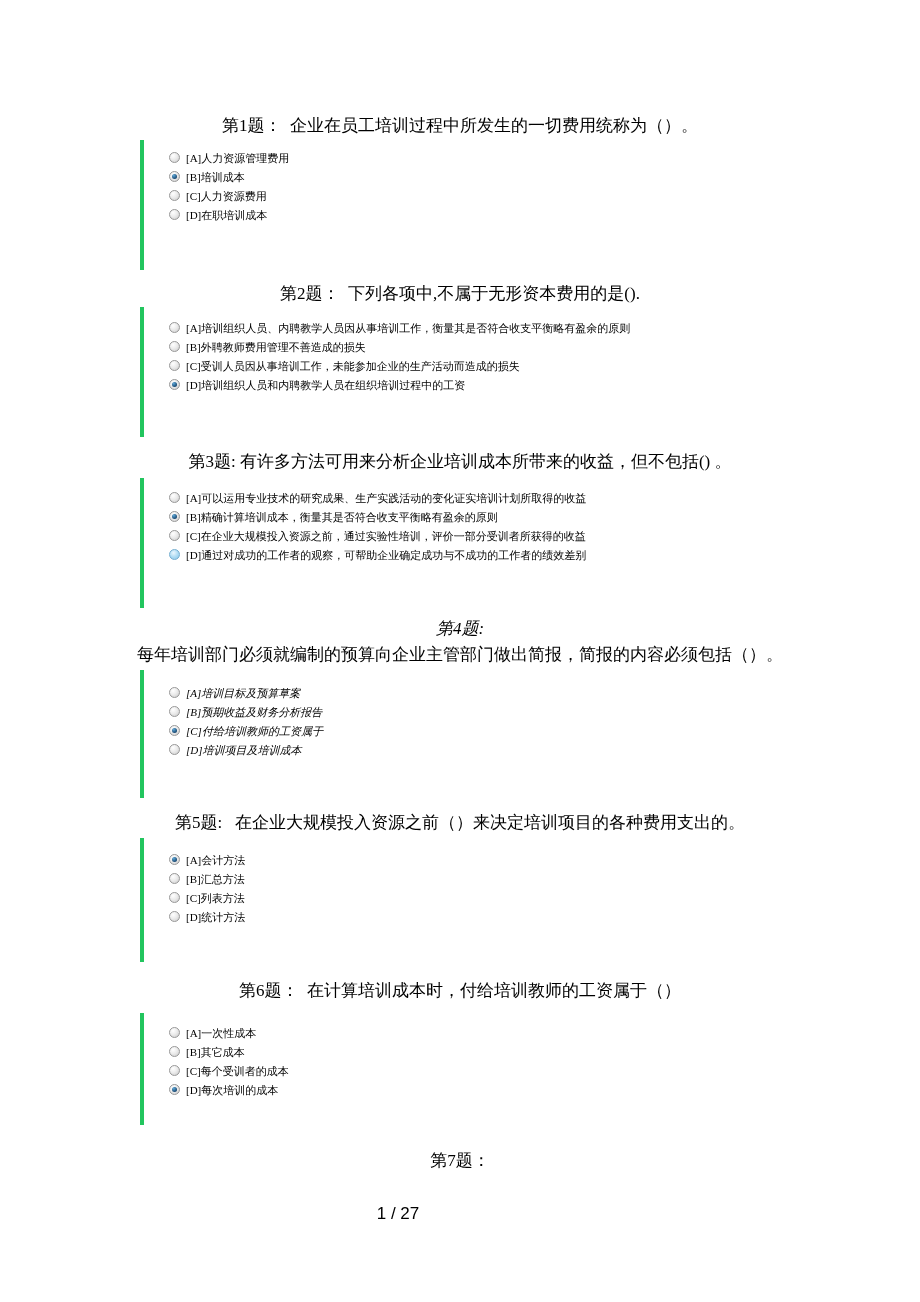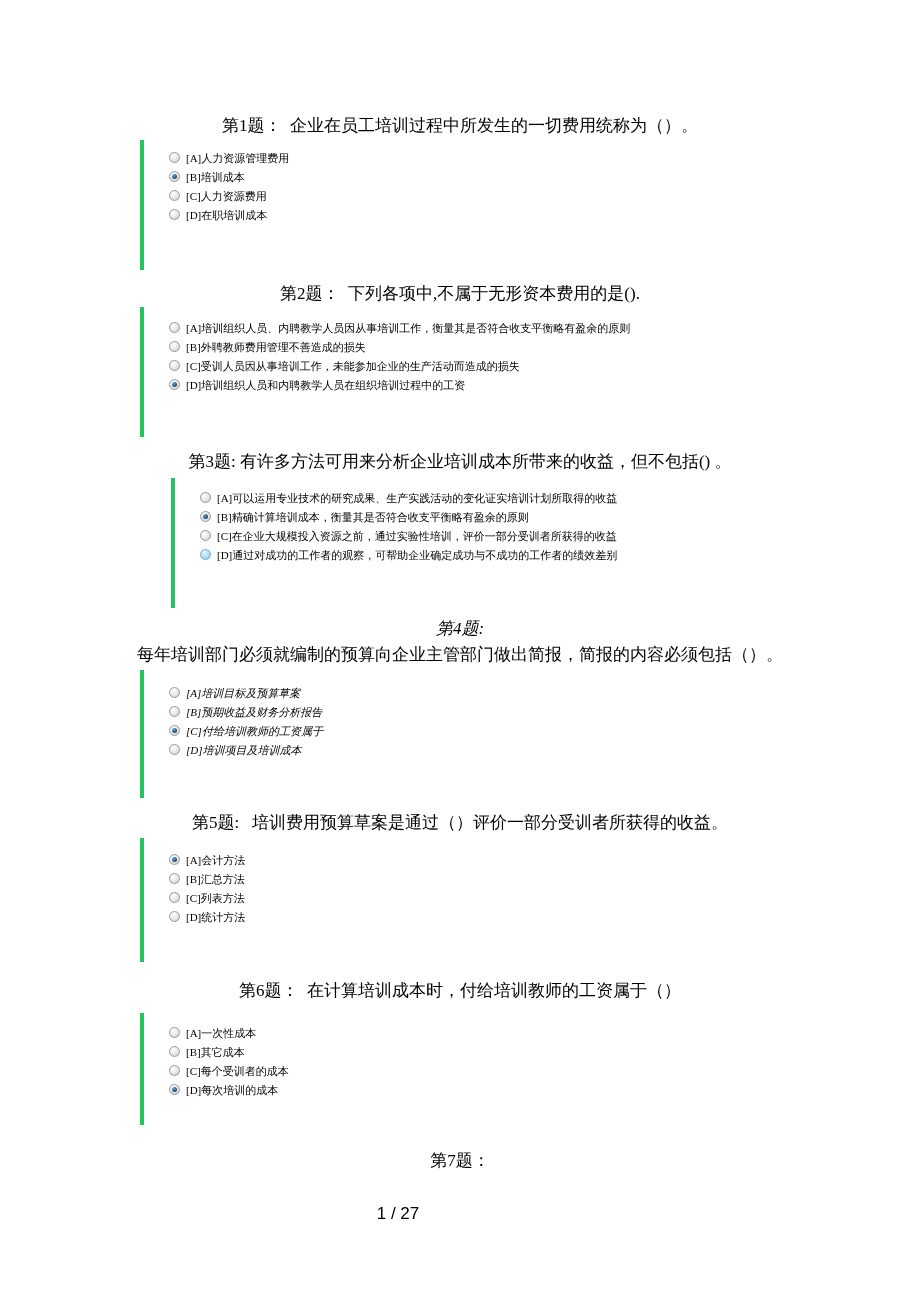--- a/index.html
+++ b/index.html
@@ -78,21 +78,21 @@
       <div class="opt">
         <span class="radio"></span>
         <span class="opt-label">[C]受训人员因从事培训工作，未能参加企业的生产活动而造成的损失</span>
       </div>
       <div class="opt">
         <span class="radio selected"></span>
         <span class="opt-label">[D]培训组织人员和内聘教学人员在组织培训过程中的工资</span>
       </div>
     </div>
     <div class="qtitle" style="top: 449px;">第3题: 有许多方法可用来分析企业培训成本所带来的收益，但不包括() 。</div>
-    <div class="opts" style="top: 478px; height: 130px; padding-top: 10px; margin-left: 31px;">
+    <div class="opts" style="top: 478px; height: 130px; padding-top: 10px;">
       <div class="opt">
         <span class="radio"></span>
         <span class="opt-label">[A]可以运用专业技术的研究成果、生产实践活动的变化证实培训计划所取得的收益</span>
       </div>
       <div class="opt">
         <span class="radio selected"></span>
         <span class="opt-label">[B]精确计算培训成本，衡量其是否符合收支平衡略有盈余的原则</span>
       </div>
       <div class="opt">
         <span class="radio"></span>
@@ -116,21 +116,21 @@
       </div>
       <div class="opt">
         <span class="radio selected"></span>
         <span class="opt-label">[C]付给培训教师的工资属于</span>
       </div>
       <div class="opt">
         <span class="radio"></span>
         <span class="opt-label">[D]培训项目及培训成本</span>
       </div>
     </div>
-    <div class="qtitle" style="top: 810px;">第5题:   培训费用预算草案是通过（）评价一部分受训者所获得的收益。</div>
+    <div class="qtitle" style="top: 810px;">第5题:   在企业大规模投入资源之前（）来决定培训项目的各种费用支出的。</div>
     <div class="opts" style="top: 838px; height: 124px; padding-top: 12px;">
       <div class="opt">
         <span class="radio selected"></span>
         <span class="opt-label">[A]会计方法</span>
       </div>
       <div class="opt">
         <span class="radio"></span>
         <span class="opt-label">[B]汇总方法</span>
       </div>
       <div class="opt">

